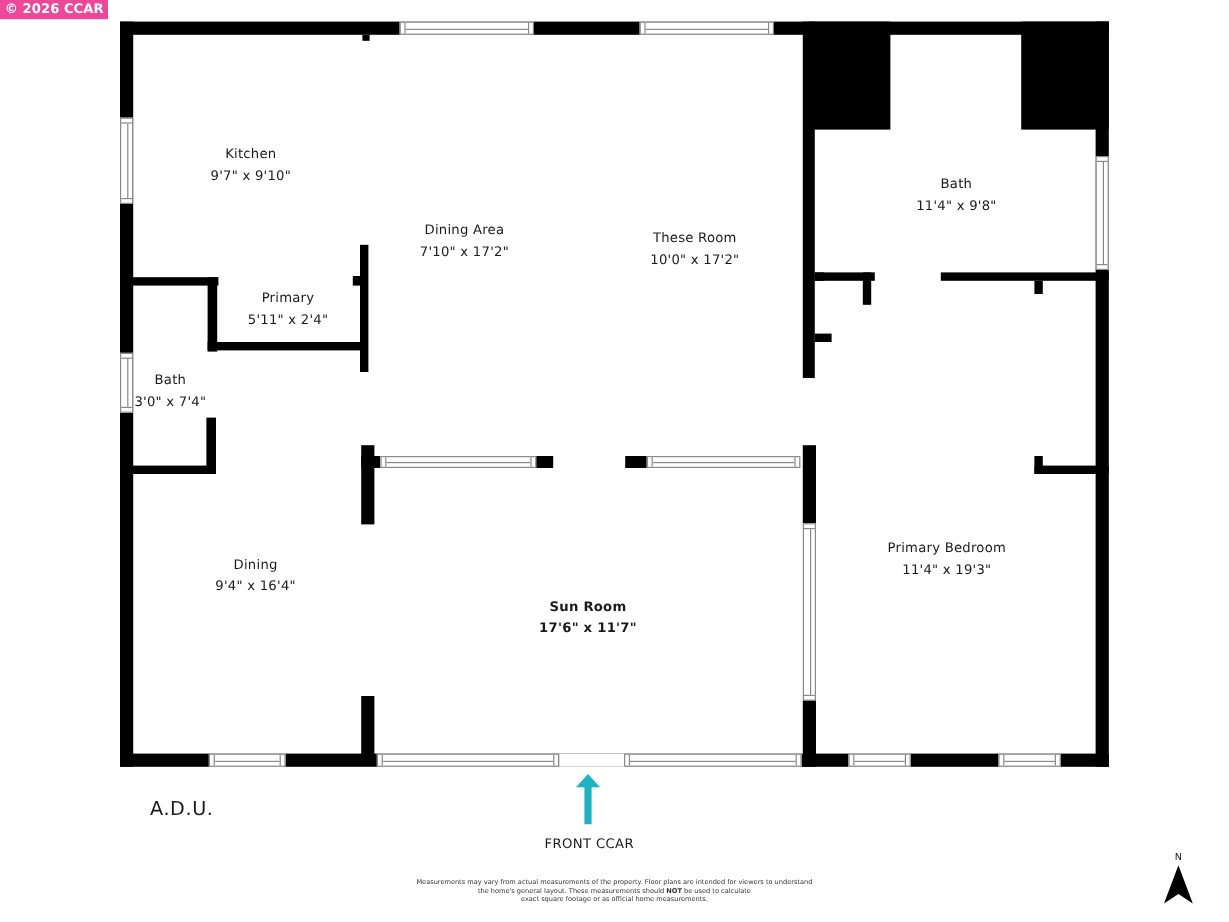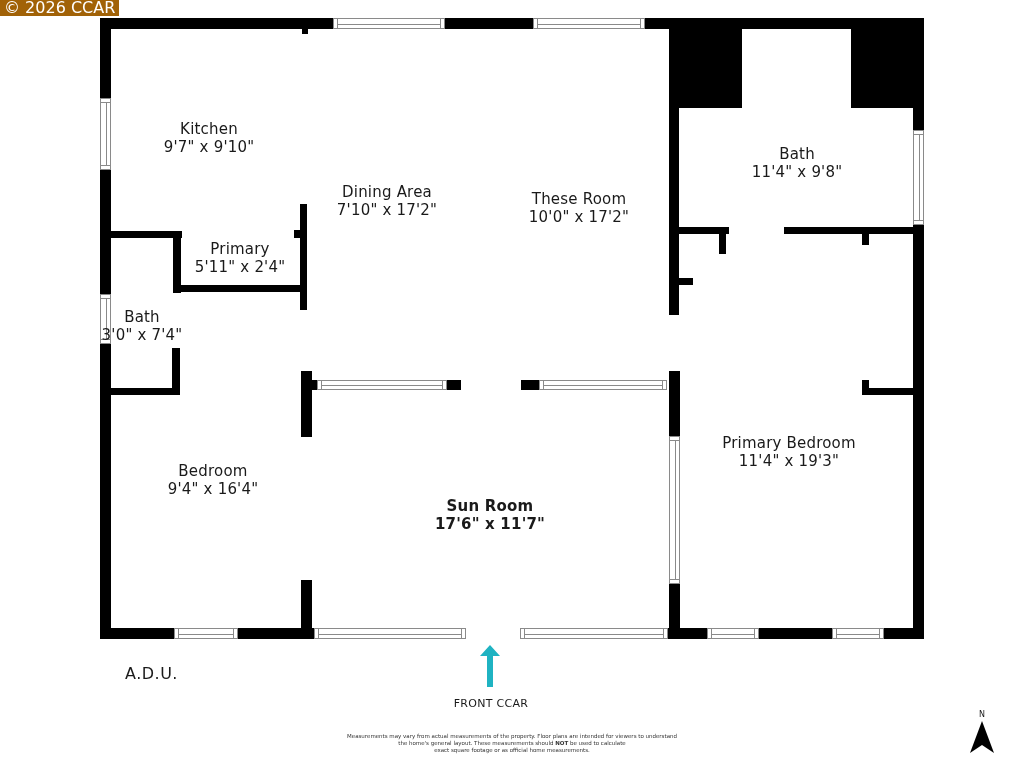--- a/index.html
+++ b/index.html
@@ -4,23 +4,23 @@
 <style>
   * { box-sizing: border-box; margin: 0; padding: 0; }
   html, body { width: 1024px; height: 768px; background: #ffffff; overflow: hidden; }
   body { position: relative; font-family: "DejaVu Sans", sans-serif; color: #1a1a1a; }
   .w { position: absolute; background: #000; }
   .win { position: absolute; background: #fff; border: 1px solid #8a8a8a; }
   .win.h::before { content: ""; position: absolute; left: 4px; right: 4px; top: 50%; height: 0; border-top: 1px solid #8a8a8a; }
   .win.h::after { content: ""; position: absolute; left: 3px; right: 3px; top: 0; bottom: 0; border-left: 1px solid #8a8a8a; border-right: 1px solid #8a8a8a; }
   .win.v::before { content: ""; position: absolute; top: 4px; bottom: 4px; left: 50%; width: 0; border-left: 1px solid #8a8a8a; }
   .win.v::after { content: ""; position: absolute; top: 3px; bottom: 3px; left: 0; right: 0; border-top: 1px solid #8a8a8a; border-bottom: 1px solid #8a8a8a; }
-  .room { position: absolute; text-align: center; font-size: 15px; line-height: 18px; letter-spacing: 0.2px; transform: translate(-50%, 0); white-space: nowrap; }
+  .room { position: absolute; text-align: center; font-size: 11px; line-height: 18px; letter-spacing: 0.2px; transform: translate(-50%, 0); white-space: nowrap; }
   .room span { display: block; }
-  .copyright { position: absolute; left: 0; top: 0; background: #a16207; color: #fff; font-size: 16px; line-height: 14px; padding: 1px 4px; }
+  .copyright { position: absolute; left: 0; top: 0; background: #ec4899; color: #fff; font-size: 11px; line-height: 14px; padding: 1px 4px; font-weight: bold; }
   .adu { position: absolute; left: 125px; top: 664px; font-size: 16px; letter-spacing: 0.5px; }
   .front-door-label { position: absolute; left: 491px; top: 697px; transform: translateX(-50%); font-size: 11px; letter-spacing: 0.3px; }
   .disclaimer { position: absolute; left: 512px; top: 733px; transform: translateX(-50%); text-align: center; font-size: 5.5px; line-height: 7px; color: #333; white-space: nowrap; }
   .disclaimer b { font-weight: bold; }
   .north { position: absolute; left: 968px; top: 710px; width: 28px; text-align: center; }
   .north-label { font-size: 8px; display: block; }
 </style>
 </head>
 <body>
 
@@ -103,28 +103,28 @@
 </div>
 <div class="room" style="left:579px;top:190px;">
   <span>These Room</span>
   <span>10'0" x 17'2"</span>
 </div>
 <div class="room" style="left:797px;top:145px;">
   <span>Bath</span>
   <span>11'4" x 9'8"</span>
 </div>
 <div class="room" style="left:213px;top:462px;">
-  <span>Bedroom</span>
+  <span>Dining</span>
   <span>9'4" x 16'4"</span>
 </div>
 <div class="room" style="left:490px;top:497px;font-weight:bold;">
   <span>Sun Room</span>
   <span>17'6" x 11'7"</span>
 </div>
-<div class="room" style="left:789px;top:434px;">
+<div class="room" style="left:789px;top:448px;">
   <span>Primary Bedroom</span>
   <span>11'4" x 19'3"</span>
 </div>
 
 <div class="adu">A.D.U.</div>
 
 <svg style="position:absolute;left:479px;top:645px;" width="22" height="42" viewBox="0 0 22 42">
   <polygon points="11,0 21,11 14,11 14,42 8,42 8,11 1,11" fill="#1fb3c2"></polygon>
 </svg>
 <div class="front-door-label">FRONT CCAR</div>

